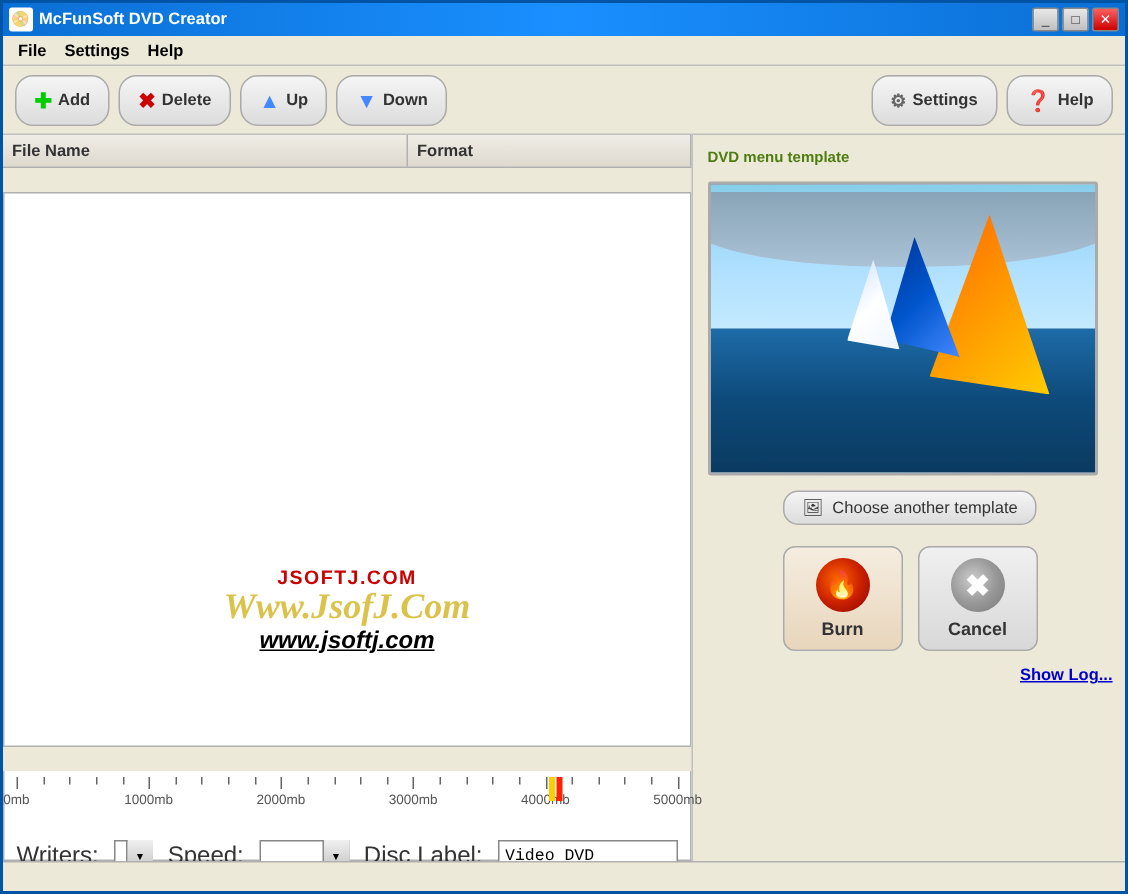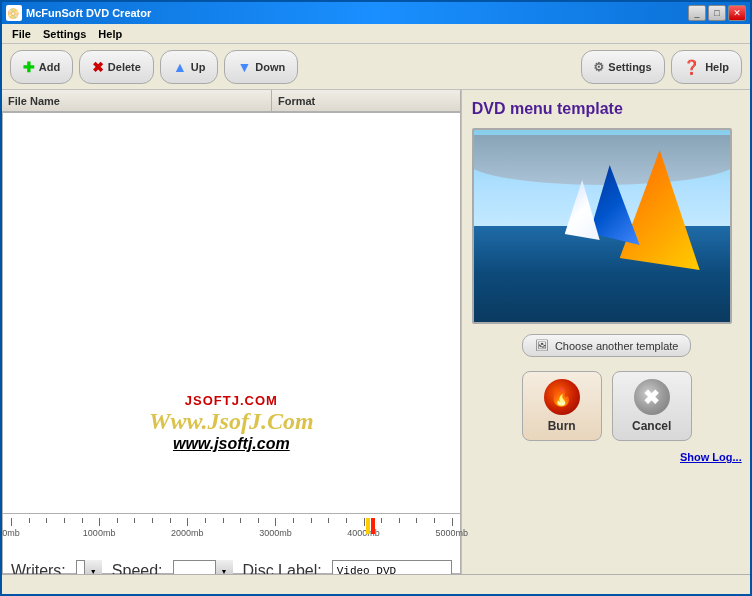--- a/index.html
+++ b/index.html
@@ -128,20 +128,21 @@
       display: flex;
       flex: 1;
       overflow: hidden;
     }
 
     .left-panel {
       display: flex;
       flex-direction: column;
       flex: 1;
       border-right: 1px solid #c0c0c0;
+      gap: 16px;
     }
 
     .file-list-header {
       display: flex;
       background: linear-gradient(to bottom, #f0ede6, #ddd9cf);
       border-bottom: 1px solid #b0b0b0;
       height: 22px;
     }
 
     .col-header {
@@ -269,23 +270,23 @@
       width: 290px;
       background: #ece9d8;
       display: flex;
       flex-direction: column;
       padding: 10px;
       gap: 10px;
       flex-shrink: 0;
     }
 
     .dvd-menu-title {
-      font-size: 16px;
-      font-weight: bold;
-      color: #4c1d95;
+      font-size: 10px;
+      font-weight: bold;
+      color: #4d7c0f;
     }
 
     .dvd-thumbnail {
       width: 260px;
       height: 196px;
       border: 2px solid #aaa;
       border-radius: 2px;
       overflow: hidden;
       background: linear-gradient(135deg, #1a3a6b 0%, #4488cc 30%, #88ccff 50%, #44aaee 70%, #1155aa 100%);
       position: relative;

